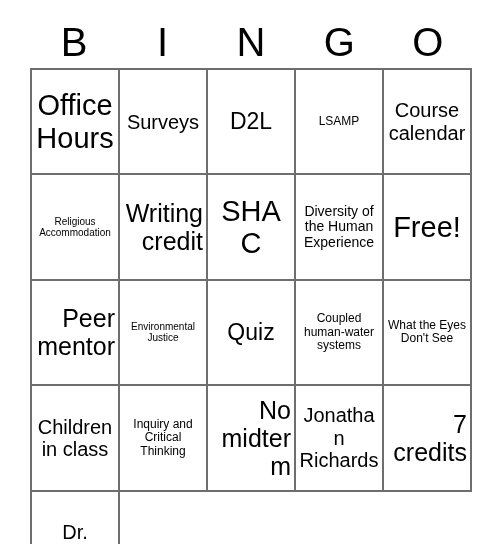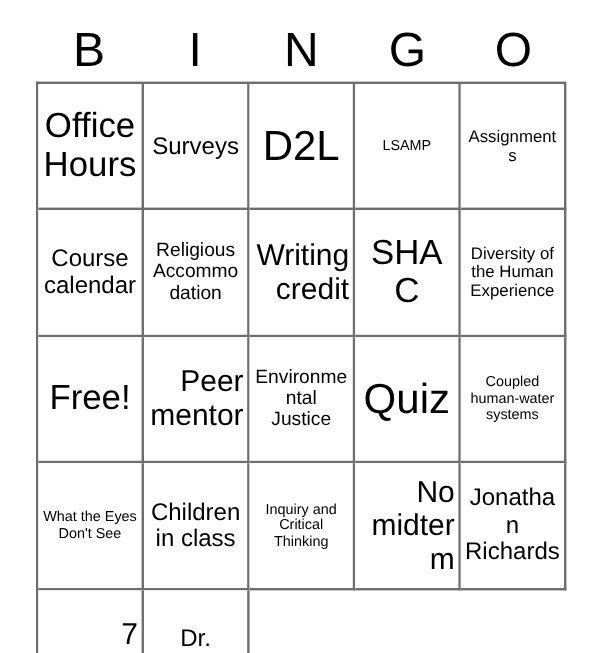--- a/index.html
+++ b/index.html
@@ -69,27 +69,27 @@
   }
   .cell .txt {
     display: block;
     width: 100%;
     line-height: 1.12;
     word-wrap: break-word;
     overflow-wrap: break-word;
     hyphens: manual;
   }
   
-  .fs-xxl .txt { font-size: 35px; }
+  .fs-xxl .txt { font-size: 23px; }
   .fs-xl  .txt { font-size: 29px; }
   .fs-lg  .txt { font-size: 25px; text-align: right; }
   .fs-md  .txt { font-size: 20px; }
   .fs-sm  .txt { font-size: 12px; }
   .fs-xs  .txt { font-size: 14px; }
-  .fs-xxs .txt { font-size: 16px; }
+  .fs-xxs .txt { font-size: 10px; }
 </style>
 </head>
 <body>
 
 <div id="card">
 
   <div id="header-row">
     <div class="header-letter">B</div>
     <div class="header-letter">I</div>
     <div class="header-letter">N</div>
@@ -105,23 +105,20 @@
     <div class="cell fs-md">
         <span class="txt">Surveys</span>
       </div>
     <div class="cell fs-xxl">
         <span class="txt">D2L</span>
       </div>
     <div class="cell fs-sm">
         <span class="txt">LSAMP</span>
       </div>
 
-    <div class="cell fs-xs">
-        <span class="txt">Assignments</span>
-      </div>
     <div class="cell fs-md">
         <span class="txt">Course calendar</span>
       </div>
     <div class="cell fs-xxs">
         <span class="txt">Religious Accommodation</span>
       </div>
     <div class="cell fs-lg">
         <span class="txt">Writing credit</span>
       </div>
 

